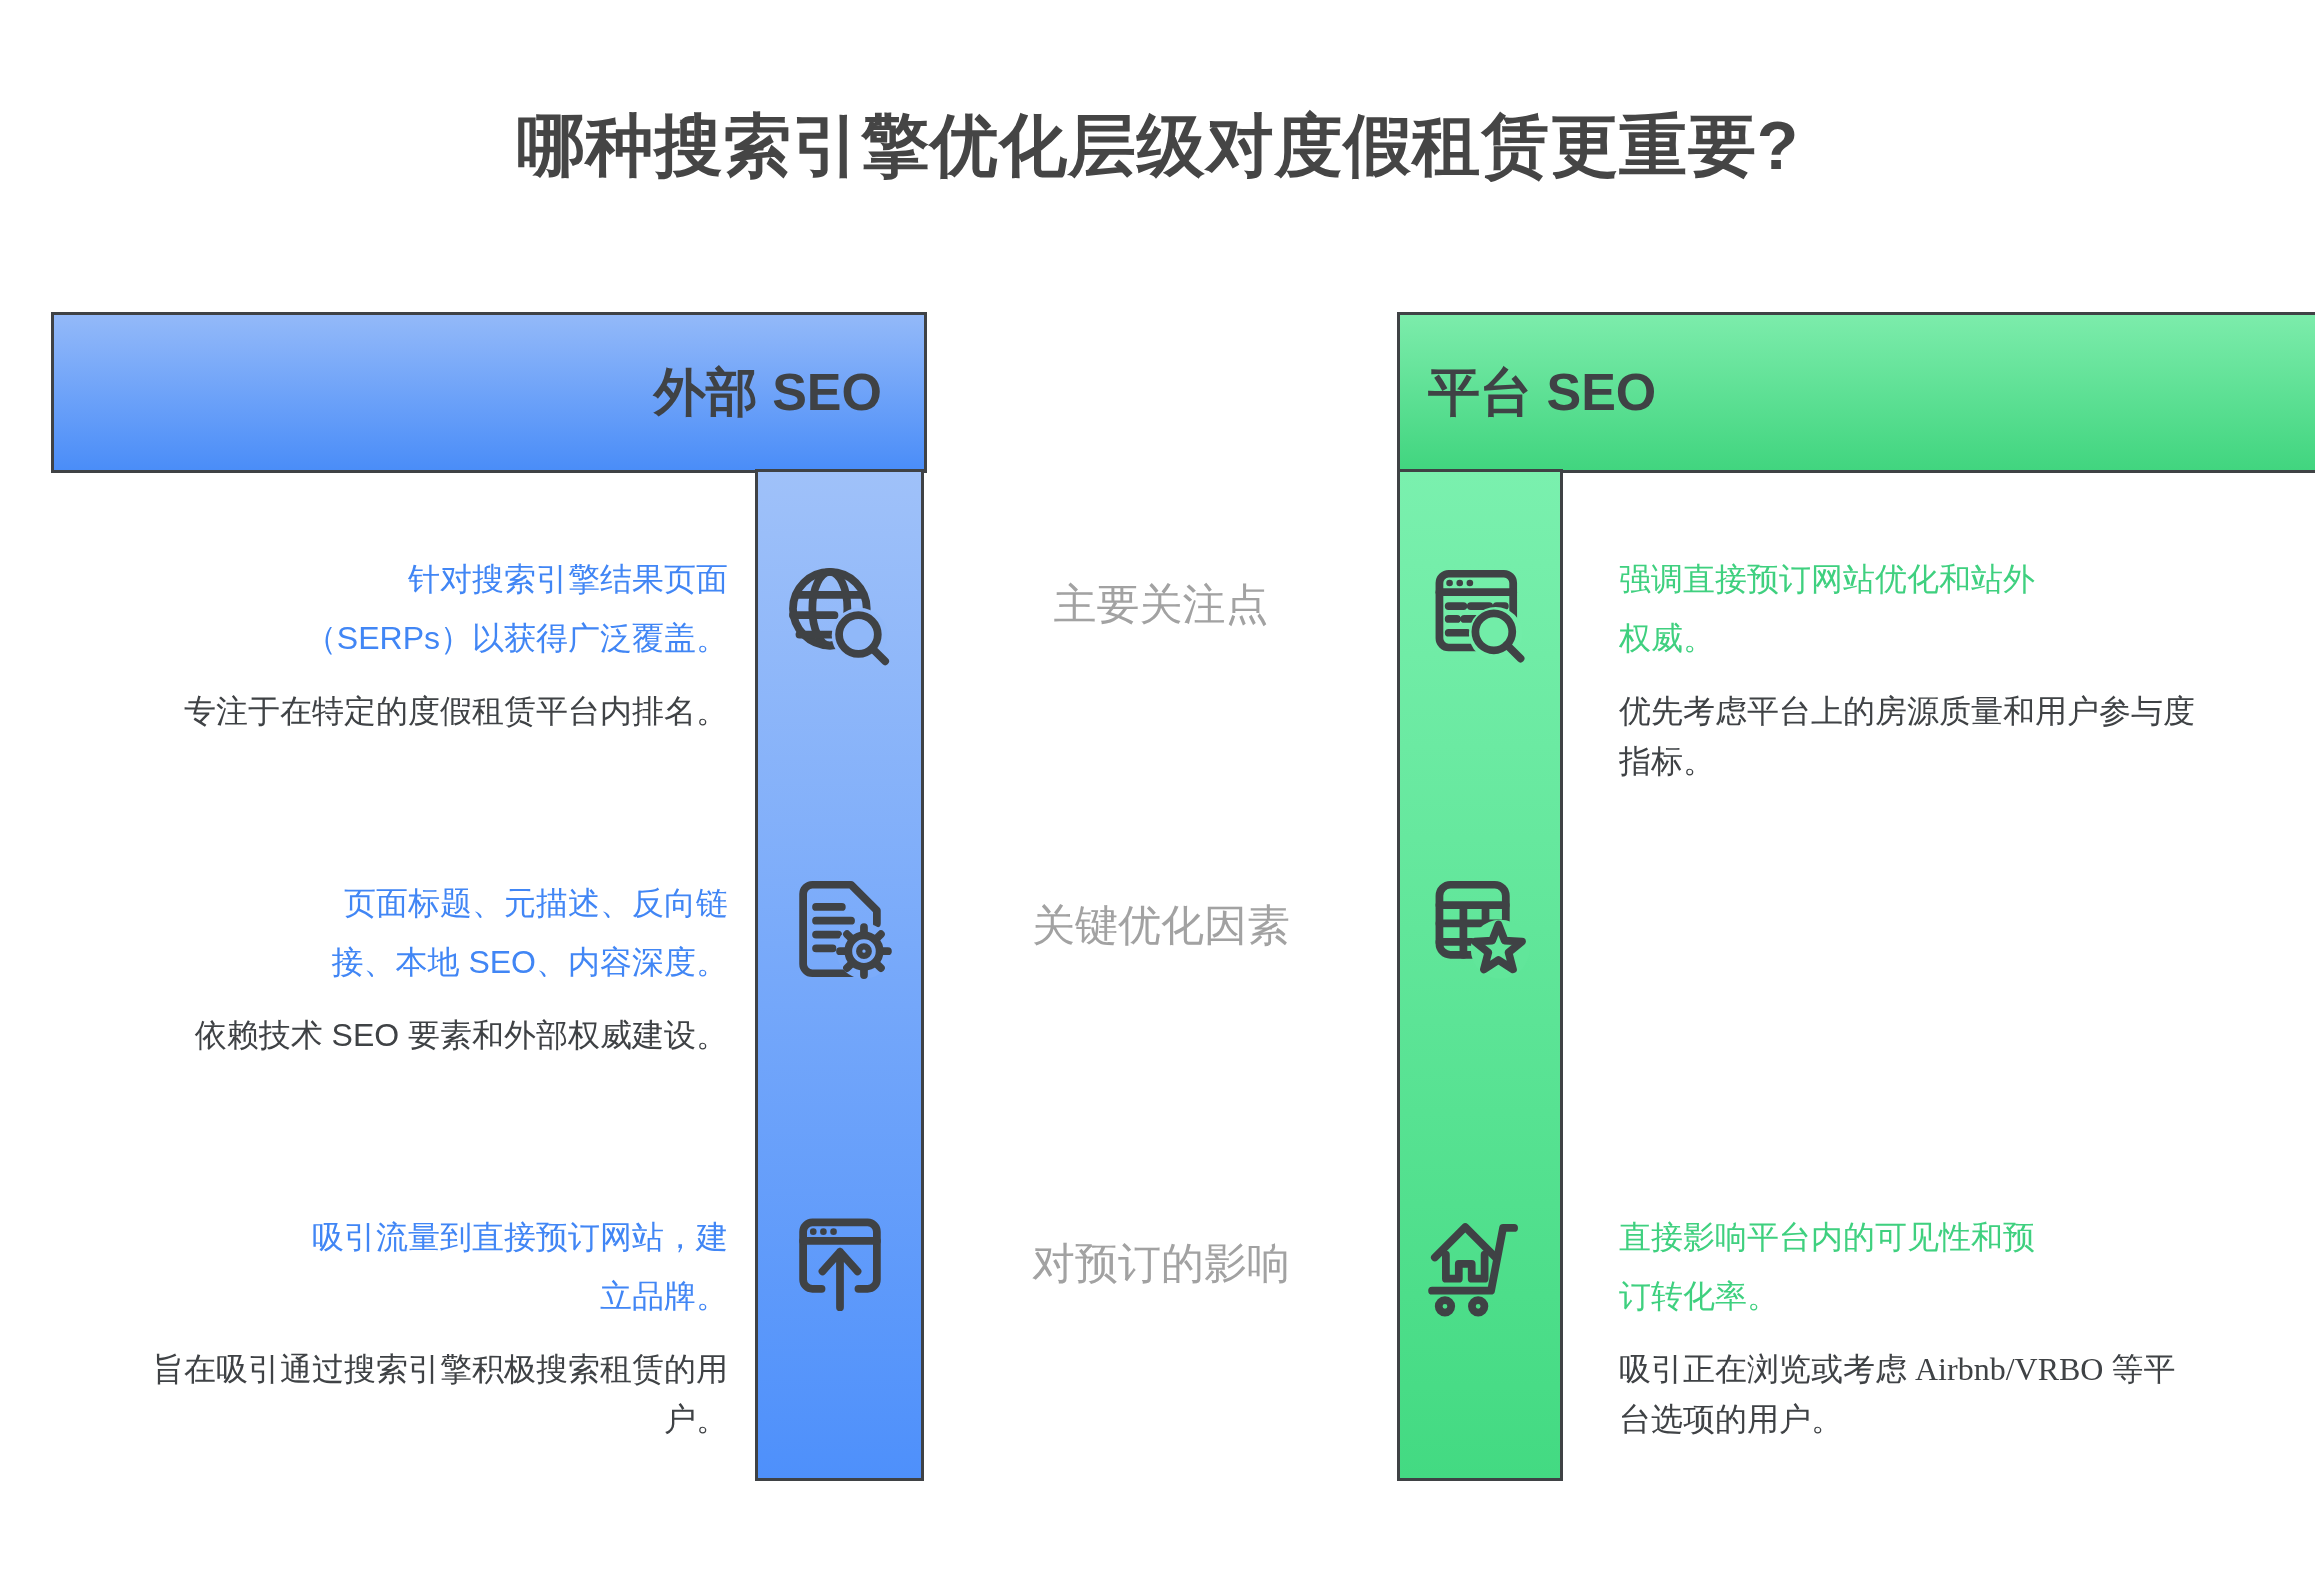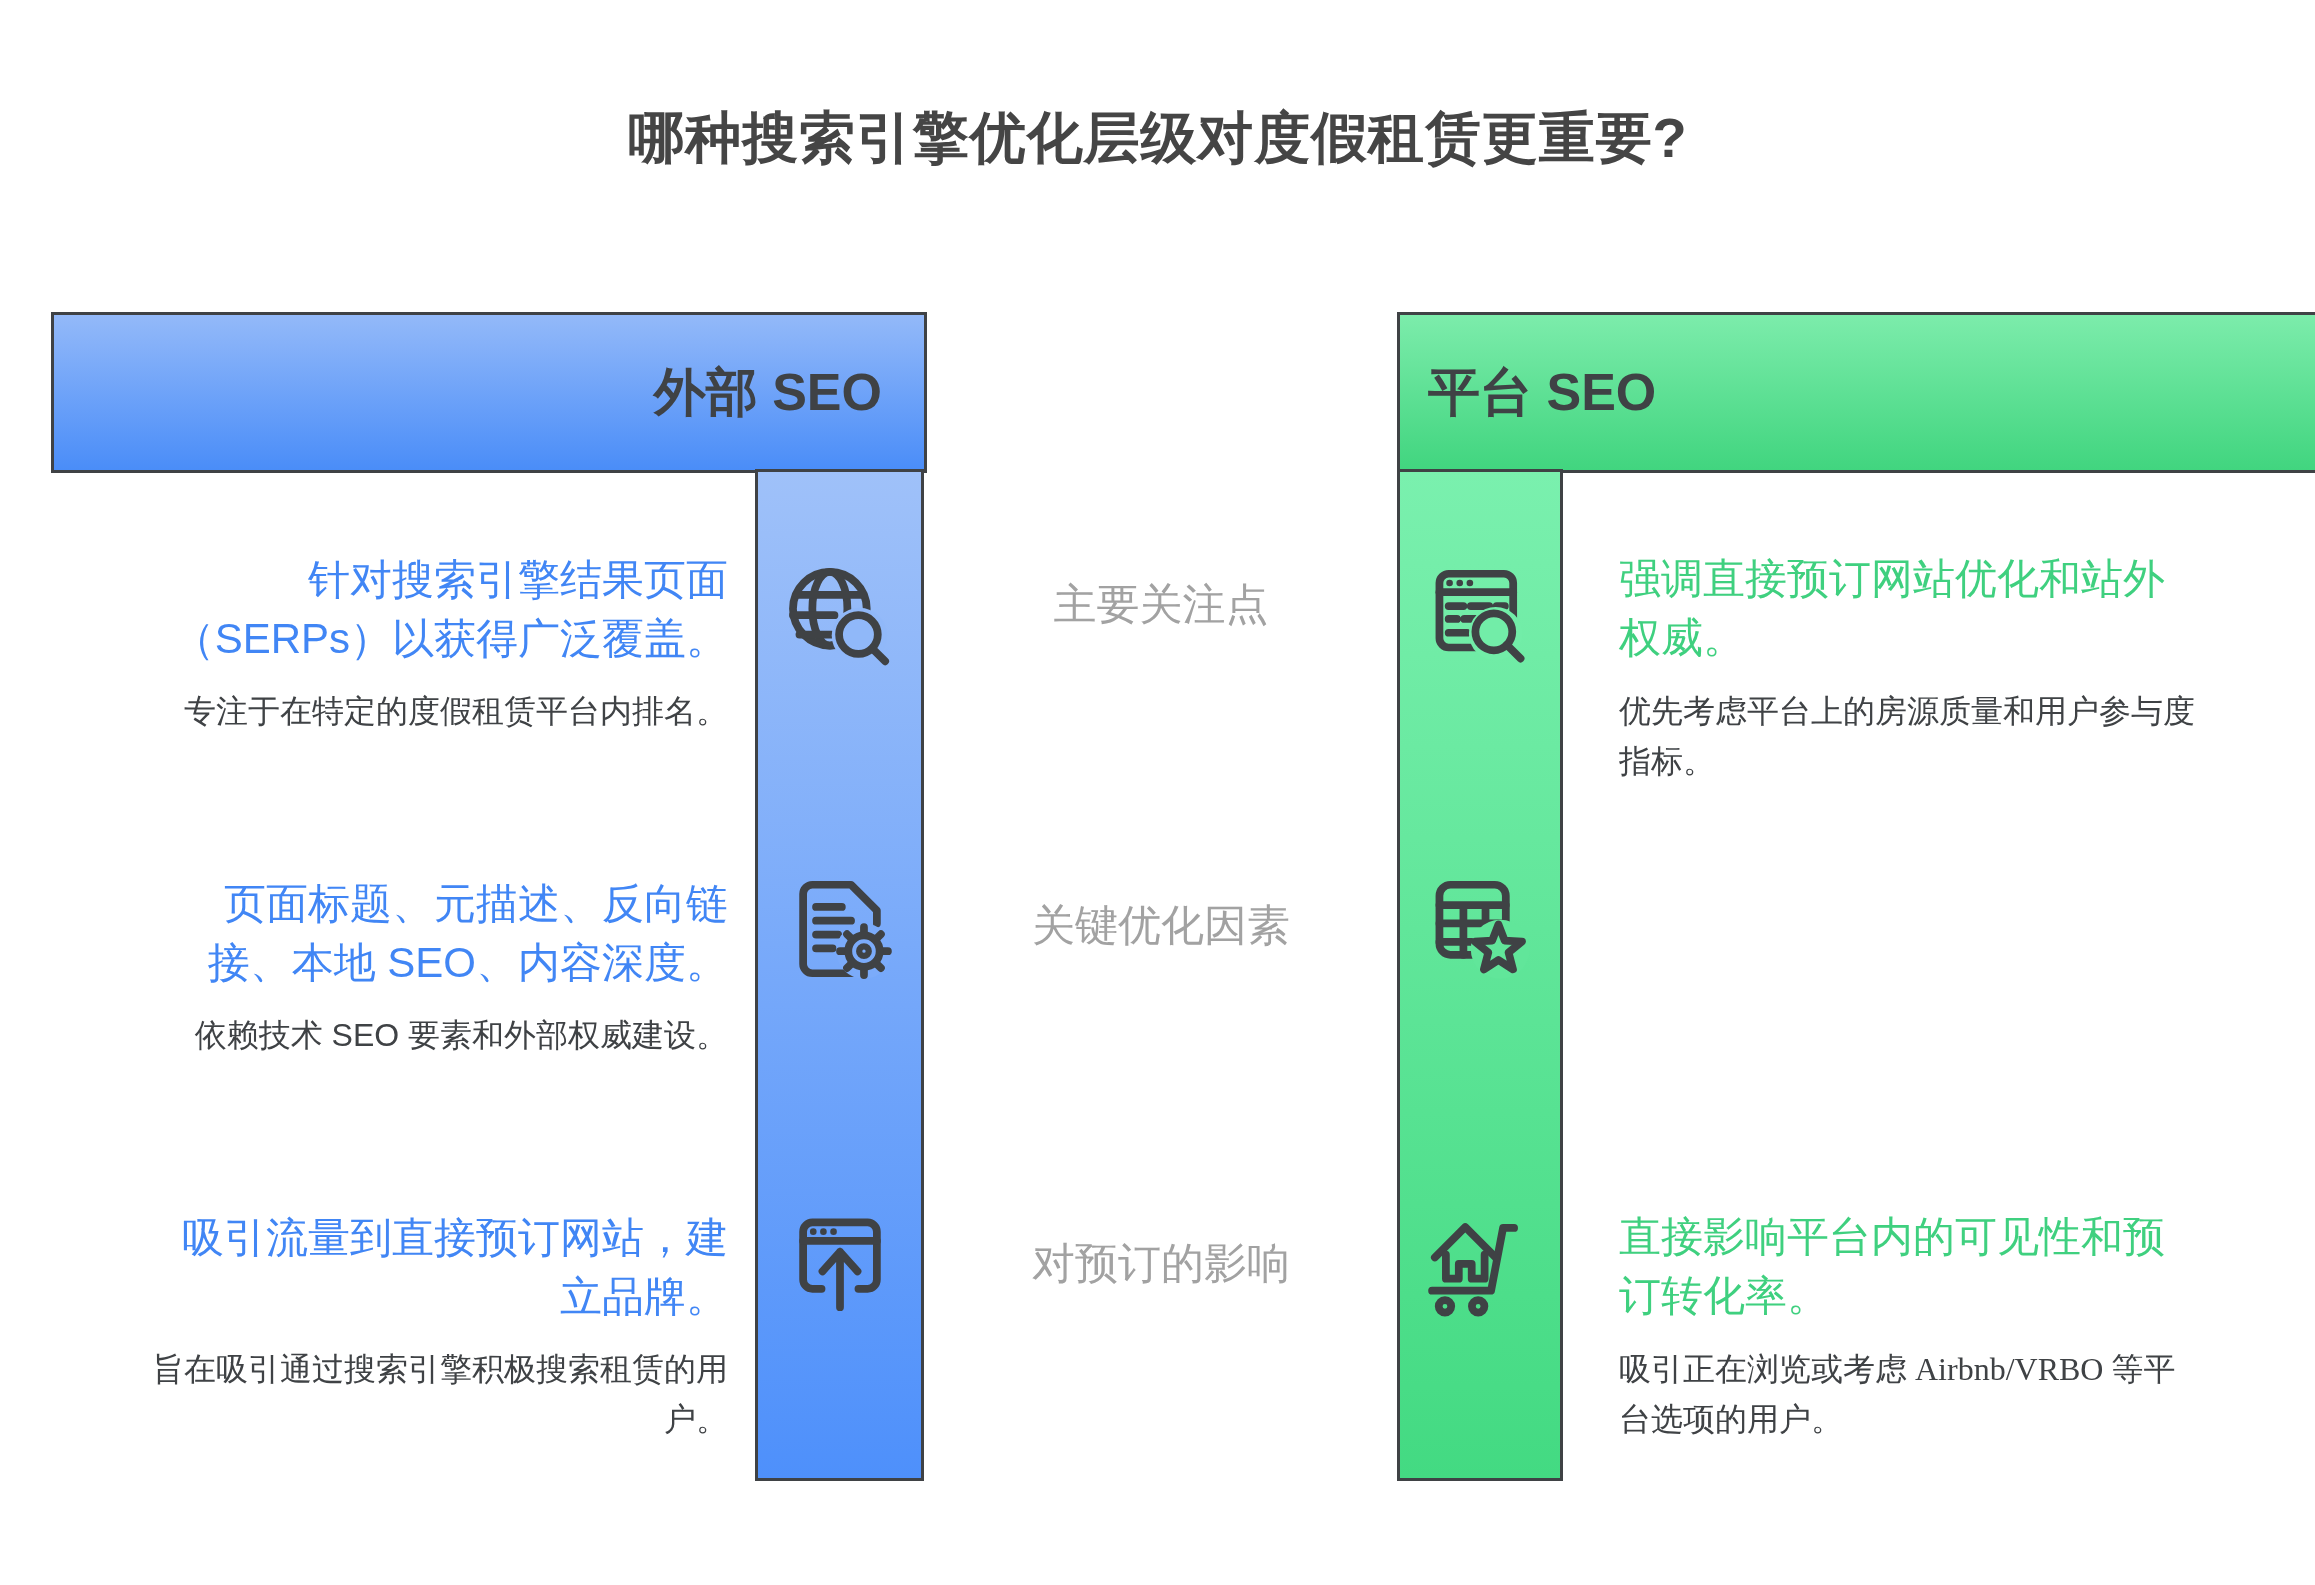--- a/index.html
+++ b/index.html
@@ -1,20 +1,20 @@
 <!DOCTYPE html>
 <html style="font-size:14.5px"><head>
 <meta charset="utf-8">
 <style>
   html,body{margin:0;padding:0;background:#ffffff;}
   body{width:2316px;height:1586px;font-family:"Liberation Sans",sans-serif;}
   .canvas{position:relative;width:2316px;height:1586px;background:#ffffff;overflow:hidden;}
 
   .title{position:absolute;top:101px;left:0;width:2316px;text-align:center;
-         font-size:56px;font-weight:700;color:#454545;letter-spacing:0.9px;margin:0;}
+         font-size:68px;font-weight:700;color:#454545;letter-spacing:0.9px;margin:0;}
 
   .header{position:absolute;top:312px;height:161px;box-sizing:border-box;
           border:3.6px solid #3f4245;display:flex;align-items:center;
           font-size:52px;font-weight:700;color:#3f4245;}
   .header-blue{left:51px;width:876px;justify-content:flex-end;padding-right:42px;
           background:linear-gradient(180deg,#93b9f9 0%,#4a8df8 100%);}
   .header-green{left:1397px;width:930px;justify-content:flex-start;padding-left:28px;
           background:linear-gradient(180deg,#7cecab 0%,#41d57f 100%);text-align:right;}
 
   .bar{position:absolute;top:469px;height:1012px;box-sizing:border-box;border:3.6px solid #3f4245;}
@@ -23,21 +23,21 @@
 
   .icon-box{position:absolute;width:118px;height:118px;}
   .icon-box svg{display:block;width:100%;height:100%;}
 
   .center-label{position:absolute;left:926px;width:470px;text-align:center;
           font-size:43px;line-height:51px;color:#a2a2a2;}
 
   .row{position:absolute;}
   .row-left{left:68px;width:660px;text-align:right;}
   .row-right{left:1619px;width:639px;text-align:left;font-family:Liberation Serif, serif;}
-  .highlight{font-size:42px;line-height:59px;white-space:pre-line;}
+  .highlight{font-size:32px;line-height:59px;white-space:pre-line;}
   .row-left  .highlight{color:#4186f5;}
   .row-right .highlight{color:#3fd07f;}
   .detail{font-size:32px;line-height:50px;color:#3f4245;white-space:pre-line;margin-top:18px;}
 </style>
 </head>
 <body>
 
 <div class="canvas">
 
   <h1 class="title">哪种搜索引擎优化层级对度假租赁更重要?</h1>

